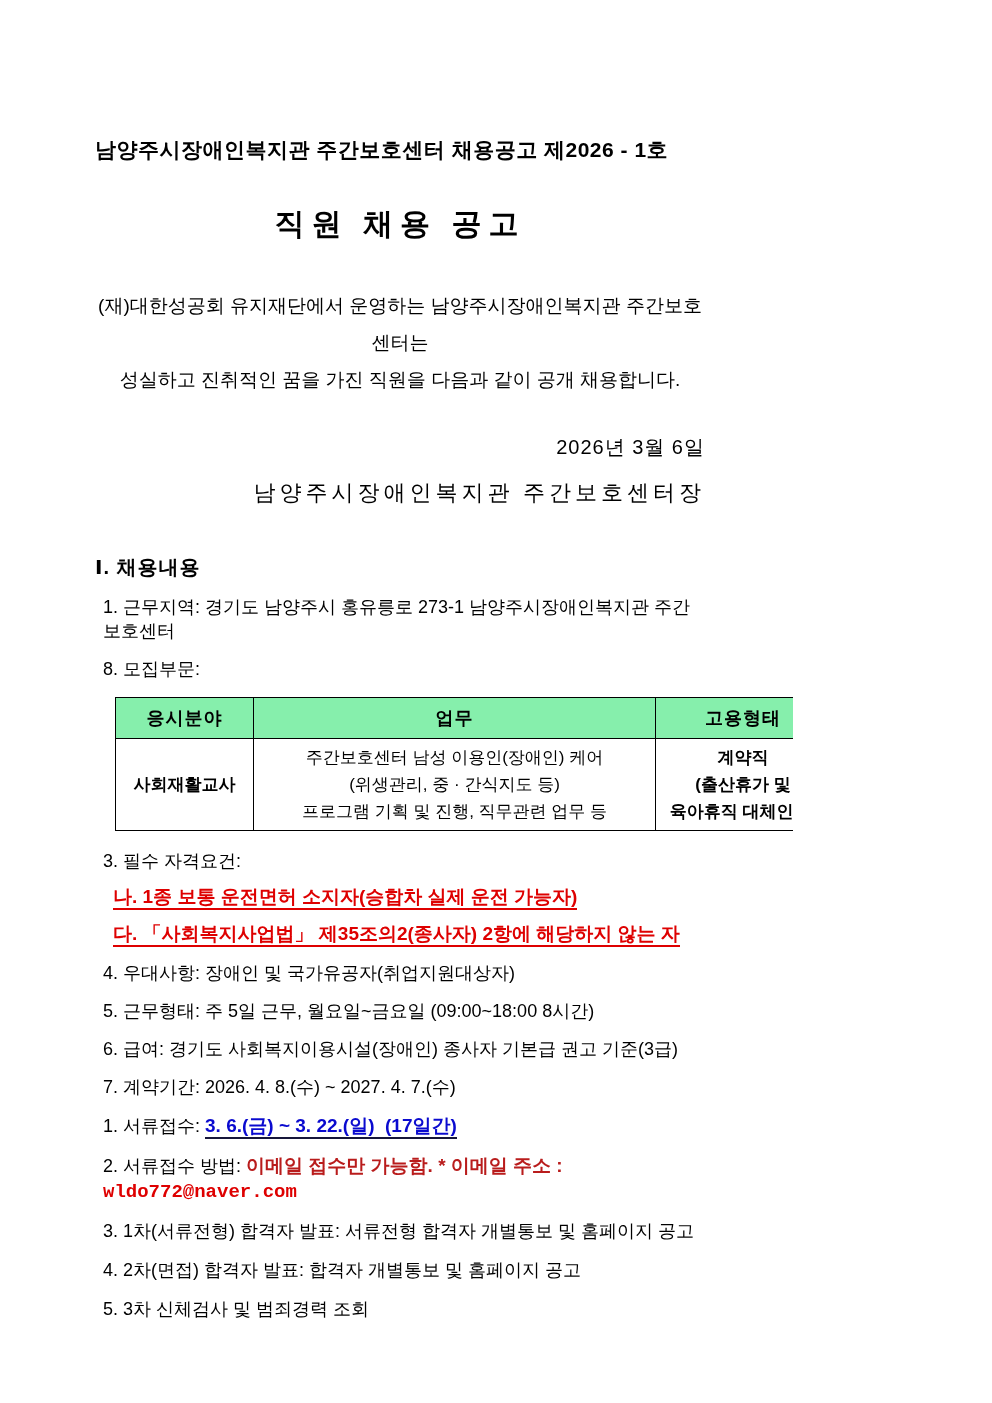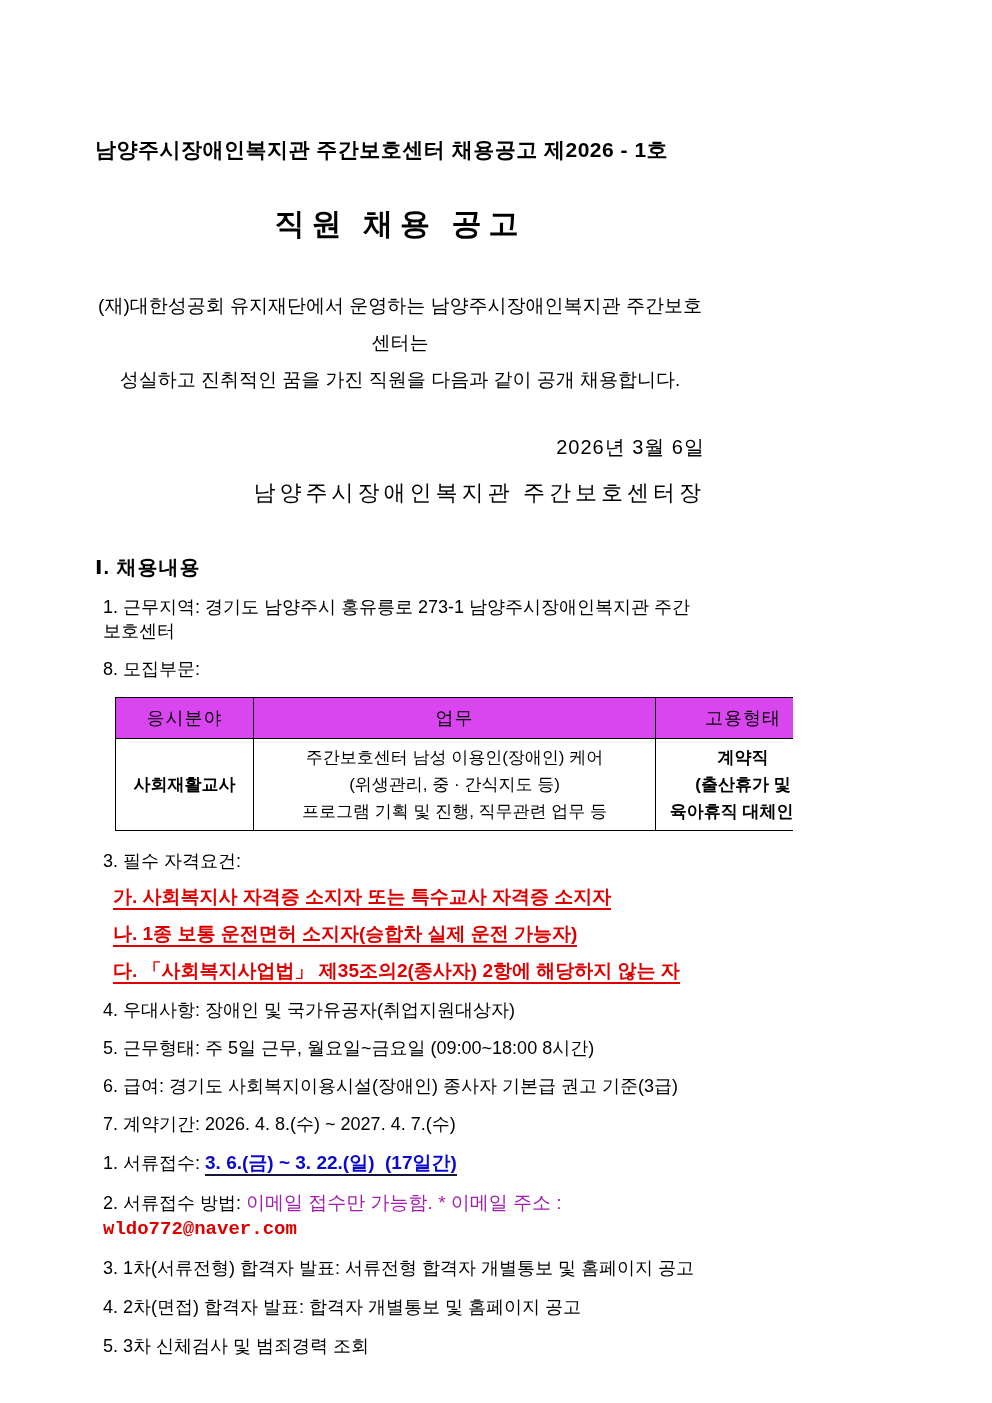--- a/index.html
+++ b/index.html
@@ -42,39 +42,39 @@
     border-collapse: collapse;
     width: 820px;
     table-layout: fixed;
   }
   .recruit-table th, .recruit-table td {
     border: 1.5px solid #000;
     text-align: center; vertical-align: middle;
     padding: 2px;
   }
   .recruit-table th {
-    background: #d946ef;
-    font-size: 18px; font-weight: normal;
+    background: #86efac;
+    font-size: 18px; font-weight: bold;
     height: 36px; letter-spacing: 1px;
   }
   .recruit-table td { font-size: 17px; line-height: 27px; padding: 5px 2px; }
   .cell-bold { font-weight: bold; font-size: 18px; }
   .cell-emp { font-weight: bold; font-size: 17px; }
   .req-line { margin-top: 11px; padding-left: 18px; font-size: 19px; line-height: 26px; }
   .req-text {
     color: #DE0000; font-weight: bold;
     border-bottom: 2px solid #DE0000; padding-bottom: 1px;
   }
   .s2-line { margin-top: 14px; padding-left: 8px; font-size: 18px; line-height: 25px; }
   .period-text {
     color: #0A0ACF; font-weight: bold; font-size: 19px;
     border-bottom: 2px solid #16163a; padding-bottom: 1px;
     white-space: pre-wrap;
   }
-  .notice-text { color: #a21caf; font-weight: normal; font-size: 19px; white-space: pre-wrap; }
+  .notice-text { color: #b91c1c; font-weight: bold; font-size: 19px; white-space: pre-wrap; }
   .email-text {
     color: #DE0000; font-weight: bold; font-size: 19px;
     font-family: "Liberation Mono", "DejaVu Sans Mono", monospace;
   }
 </style>
 </head>
 <body>
 
 <div class="doc">
 
@@ -124,23 +124,20 @@
           <div>육아휴직 대체인력)</div>
         </td>
         <td>1명</td>
       </tr>
     </tbody>
   </table>
 
   <div class="li" style="margin-top:18px;">3. 필수 자격요건:</div>
 
   <div class="req-line">
-    <span class="req-text">가. 사회복지사 자격증 소지자 또는 특수교사 자격증 소지자</span>
-  </div>
-  <div class="req-line">
     <span class="req-text">나. 1종 보통 운전면허 소지자(승합차 실제 운전 가능자)</span>
   </div>
   <div class="req-line">
     <span class="req-text">다. 「사회복지사업법」 제35조의2(종사자) 2항에 해당하지 않는 자</span>
   </div>
 
   <div class="li">4. 우대사항: 장애인 및 국가유공자(취업지원대상자)</div>
   <div class="li">5. 근무형태: 주 5일 근무, 월요일~금요일 (09:00~18:00 8시간)</div>
   <div class="li">6. 급여: 경기도 사회복지이용시설(장애인) 종사자 기본급 권고 기준(3급)</div>
   <div class="li">7. 계약기간: 2026. 4. 8.(수) ~ 2027. 4. 7.(수)</div>

